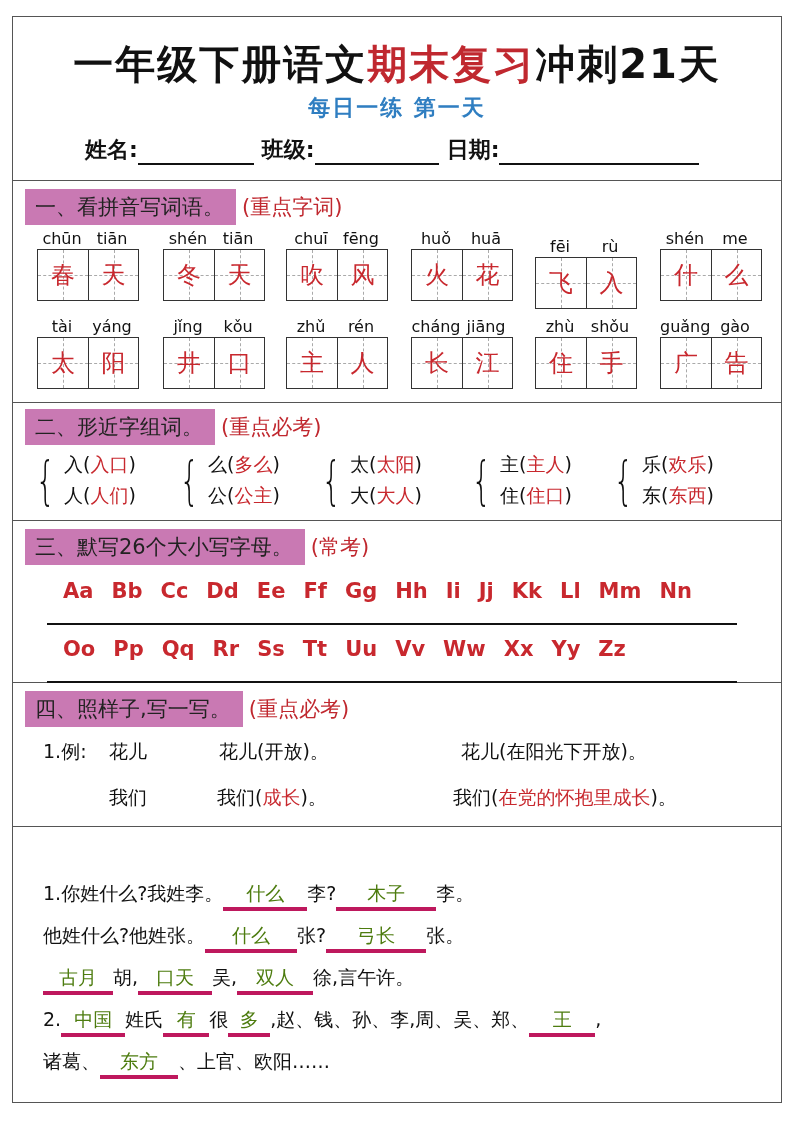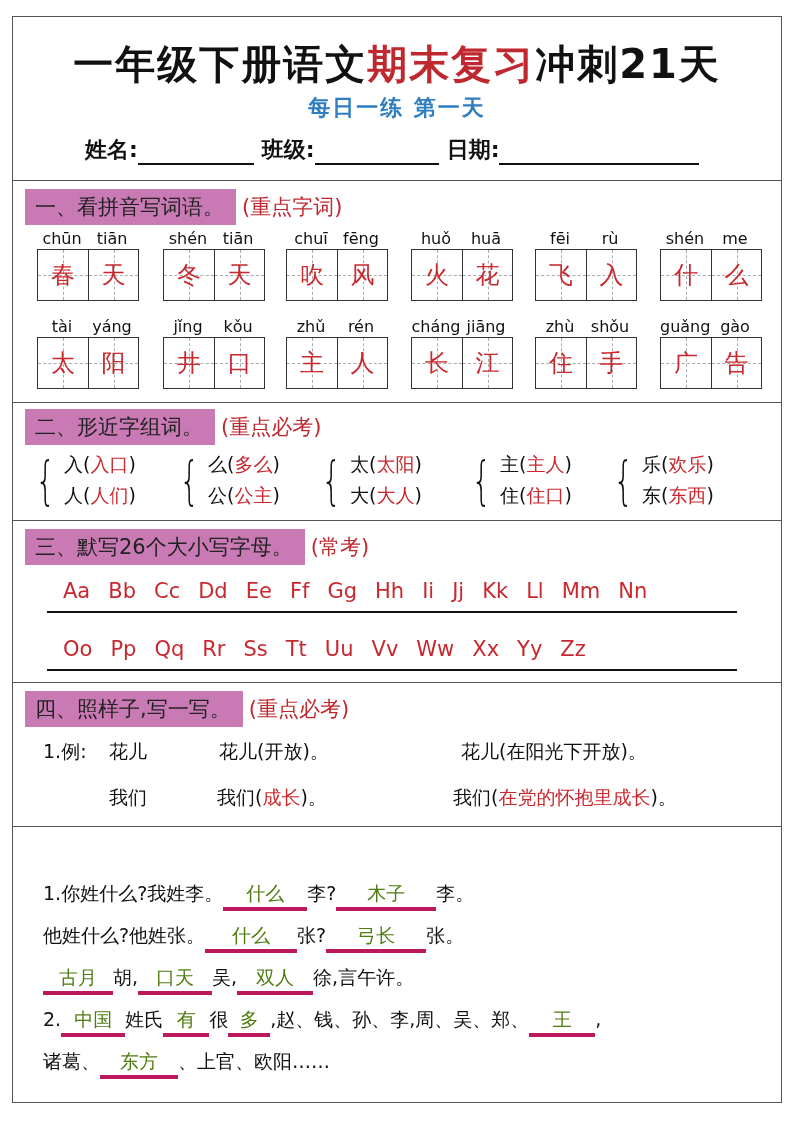--- a/index.html
+++ b/index.html
@@ -21,21 +21,21 @@
   .boxes { display: flex; border: 1.5px solid #333; }
   .box { width: 50px; height: 50px; position: relative; color: #c8282e; font-size: 24px; text-align: center; line-height: 50px; }
   .box + .box { border-left: 1.5px solid #333; }
   .box::before { content: ""; position: absolute; left: 0; right: 0; top: 50%; border-top: 1px dashed #aaa; }
   .box::after { content: ""; position: absolute; top: 0; bottom: 0; left: 50%; border-left: 1px dashed #aaa; }
   .box span { position: relative; z-index: 1; }
   .pair-group { position: absolute; display: flex; align-items: center; font-size: 19px; }
   .brace { font-size: 52px; line-height: 1; font-weight: 300; margin-right: 2px; transform: scaleX(0.6); }
   .pair-lines div { height: 31px; line-height: 31px; }
   .red { color: #c8282e; }
-  .alpha-row { position: absolute; left: 34px; width: 690px; border-bottom: 2px solid #111; font-size: 21px; color: #c8282e; display: flex; gap: 0; padding-left: 16px; padding-bottom: 8px; }
+  .alpha-row { position: absolute; left: 34px; width: 690px; border-bottom: 2px solid #111; font-size: 21px; color: #c8282e; display: flex; gap: 0; padding-left: 16px; padding-bottom: 20px; font-weight: bold; }
   .alpha-row span { margin-right: 18px; }
   .line { position: absolute; font-size: 19px; white-space: nowrap; }
   .fill { display: inline-block; border-bottom: 4px solid #be185d; color: #4d7c0f; text-align: center; }
 </style>
 </head>
 <body>
 
 <div class="sheet">
 
   <div class="sec" style="top:0;height:164px;">
@@ -92,21 +92,21 @@
         <div class="grid-group" style="left: 398px; top: 48px;">
           <div class="py">
             <span>huǒ</span>
             <span>huā</span>
           </div>
           <div class="boxes">
             <div class="box"><span>火</span></div>
             <div class="box"><span>花</span></div>
           </div>
         </div>
-        <div class="grid-group" style="left: 522px; top: 48px;">
+        <div class="grid-group" style="left: 522px; top: 56px;">
           <div class="py">
             <span>fēi</span>
             <span>rù</span>
           </div>
           <div class="boxes">
             <div class="box"><span>飞</span></div>
             <div class="box"><span>入</span></div>
           </div>
         </div>
         <div class="grid-group" style="left: 647px; top: 48px;">

